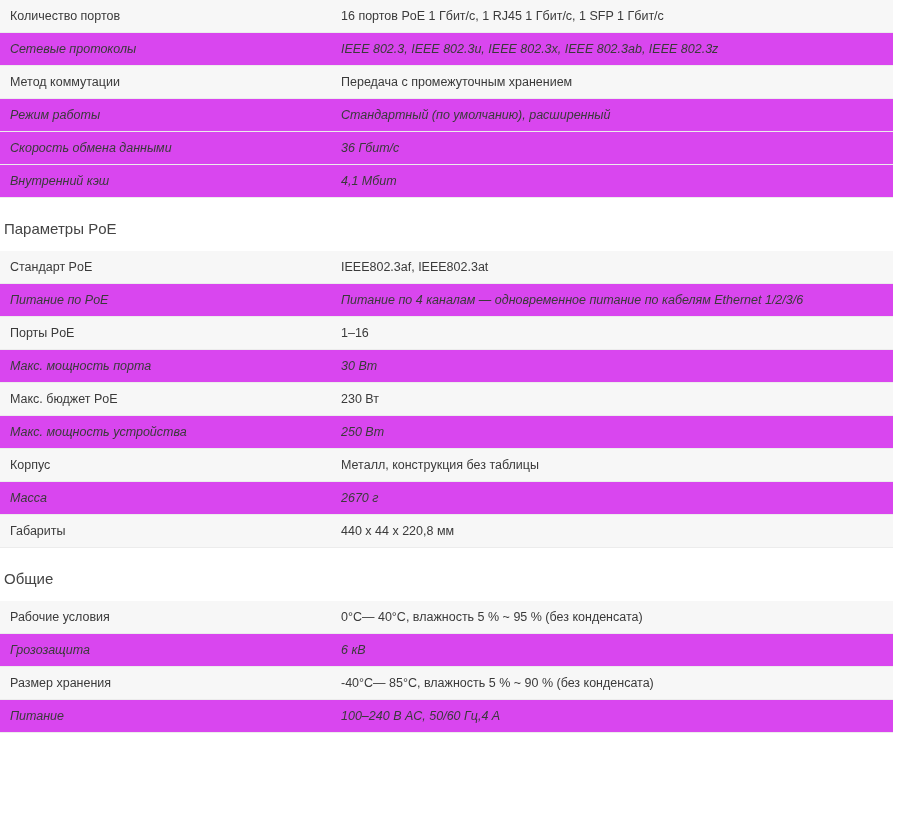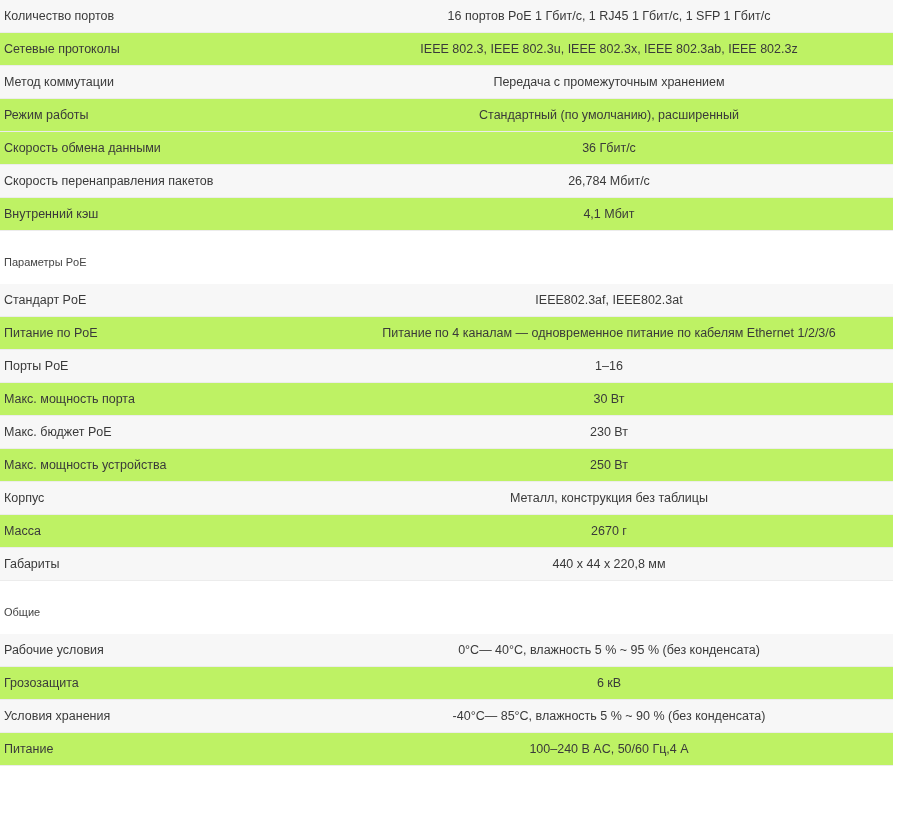--- a/index.html
+++ b/index.html
@@ -28,34 +28,34 @@
   table.spec td {
     padding: 9px 10px 9px 10px;
     font-size: 12.5px;
     line-height: 14px;
     color: #3a3a3a;
     vertical-align: middle;
     border-bottom: 1px solid #ececec;
   }
   table.spec td.name {
     width: 313px;
-    padding-left: 4px;
+    padding-left: 10px;
   }
   table.spec td.value {
     padding-left: 8px;
-    text-align: center;
   }
   tr.odd td {
     background: #f7f7f7;
   }
   tr.even td {
-    background: #bef264;
+    background: #d946ef;
+    font-style: italic;
   }
   .section-title {
-    font-size: 11px;
+    font-size: 15px;
     color: #444444;
     padding: 22px 0 13px 4px;
     font-weight: normal;
     line-height: 18px;
   }
 </style>
 </head>
 <body>
 
 <div class="page">
@@ -74,24 +74,20 @@
             <td class="name">Метод коммутации</td>
             <td class="value">Передача с промежуточным хранением</td>
           </tr>
           <tr class="even">
             <td class="name">Режим работы</td>
             <td class="value">Стандартный (по умолчанию), расширенный</td>
           </tr>
           <tr class="even">
             <td class="name">Скорость обмена данными</td>
             <td class="value">36 Гбит/с</td>
-          </tr>
-          <tr class="odd">
-            <td class="name">Скорость перенаправления пакетов</td>
-            <td class="value">26,784 Мбит/с</td>
           </tr>
           <tr class="even">
             <td class="name">Внутренний кэш</td>
             <td class="value">4,1 Мбит</td>
           </tr>
         </tbody>
       </table>
       <div class="section-title">Параметры PoE</div>
       <table class="spec">
         <tbody>
@@ -142,21 +138,21 @@
         <tbody>
           <tr class="odd">
             <td class="name">Рабочие условия</td>
             <td class="value">0°C— 40°C, влажность 5 % ~ 95 % (без конденсата)</td>
           </tr>
           <tr class="even">
             <td class="name">Грозозащита</td>
             <td class="value">6 кВ</td>
           </tr>
           <tr class="odd">
-            <td class="name">Условия хранения</td>
+            <td class="name">Размер хранения</td>
             <td class="value">-40°C— 85°C, влажность 5 % ~ 90 % (без конденсата)</td>
           </tr>
           <tr class="even">
             <td class="name">Питание</td>
             <td class="value">100–240 В AC, 50/60 Гц,4 A</td>
           </tr>
         </tbody>
       </table>
     </div>
 </div>

